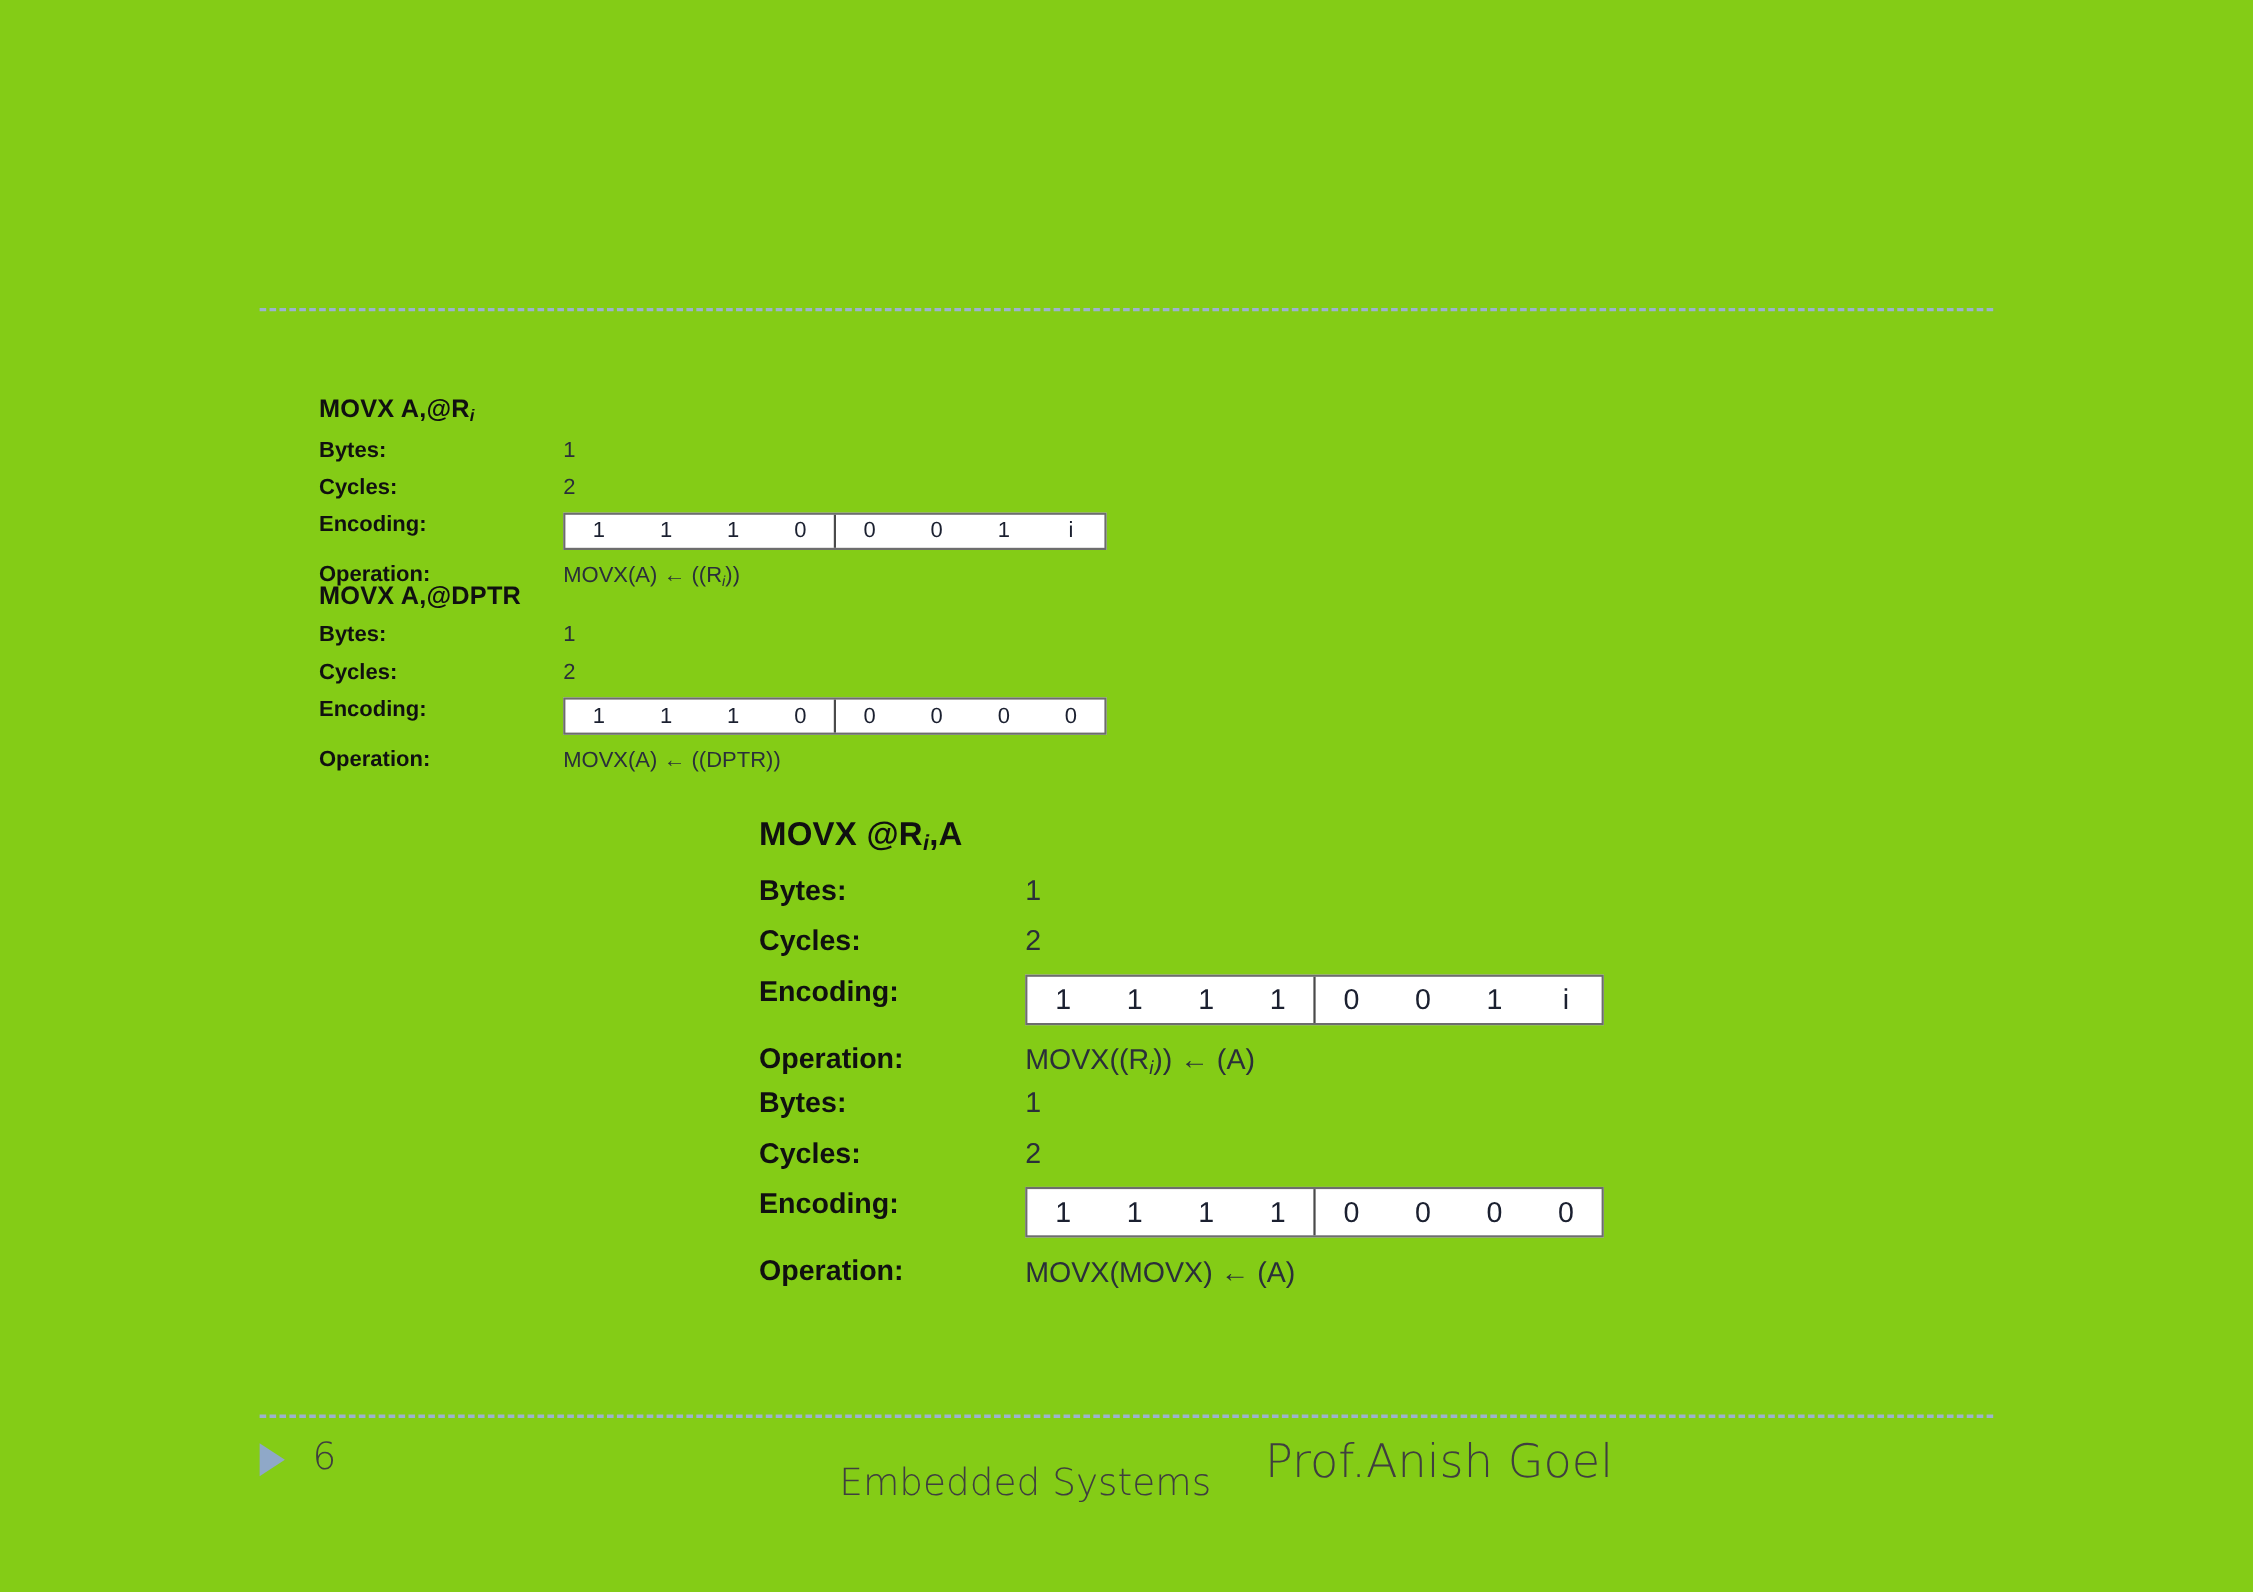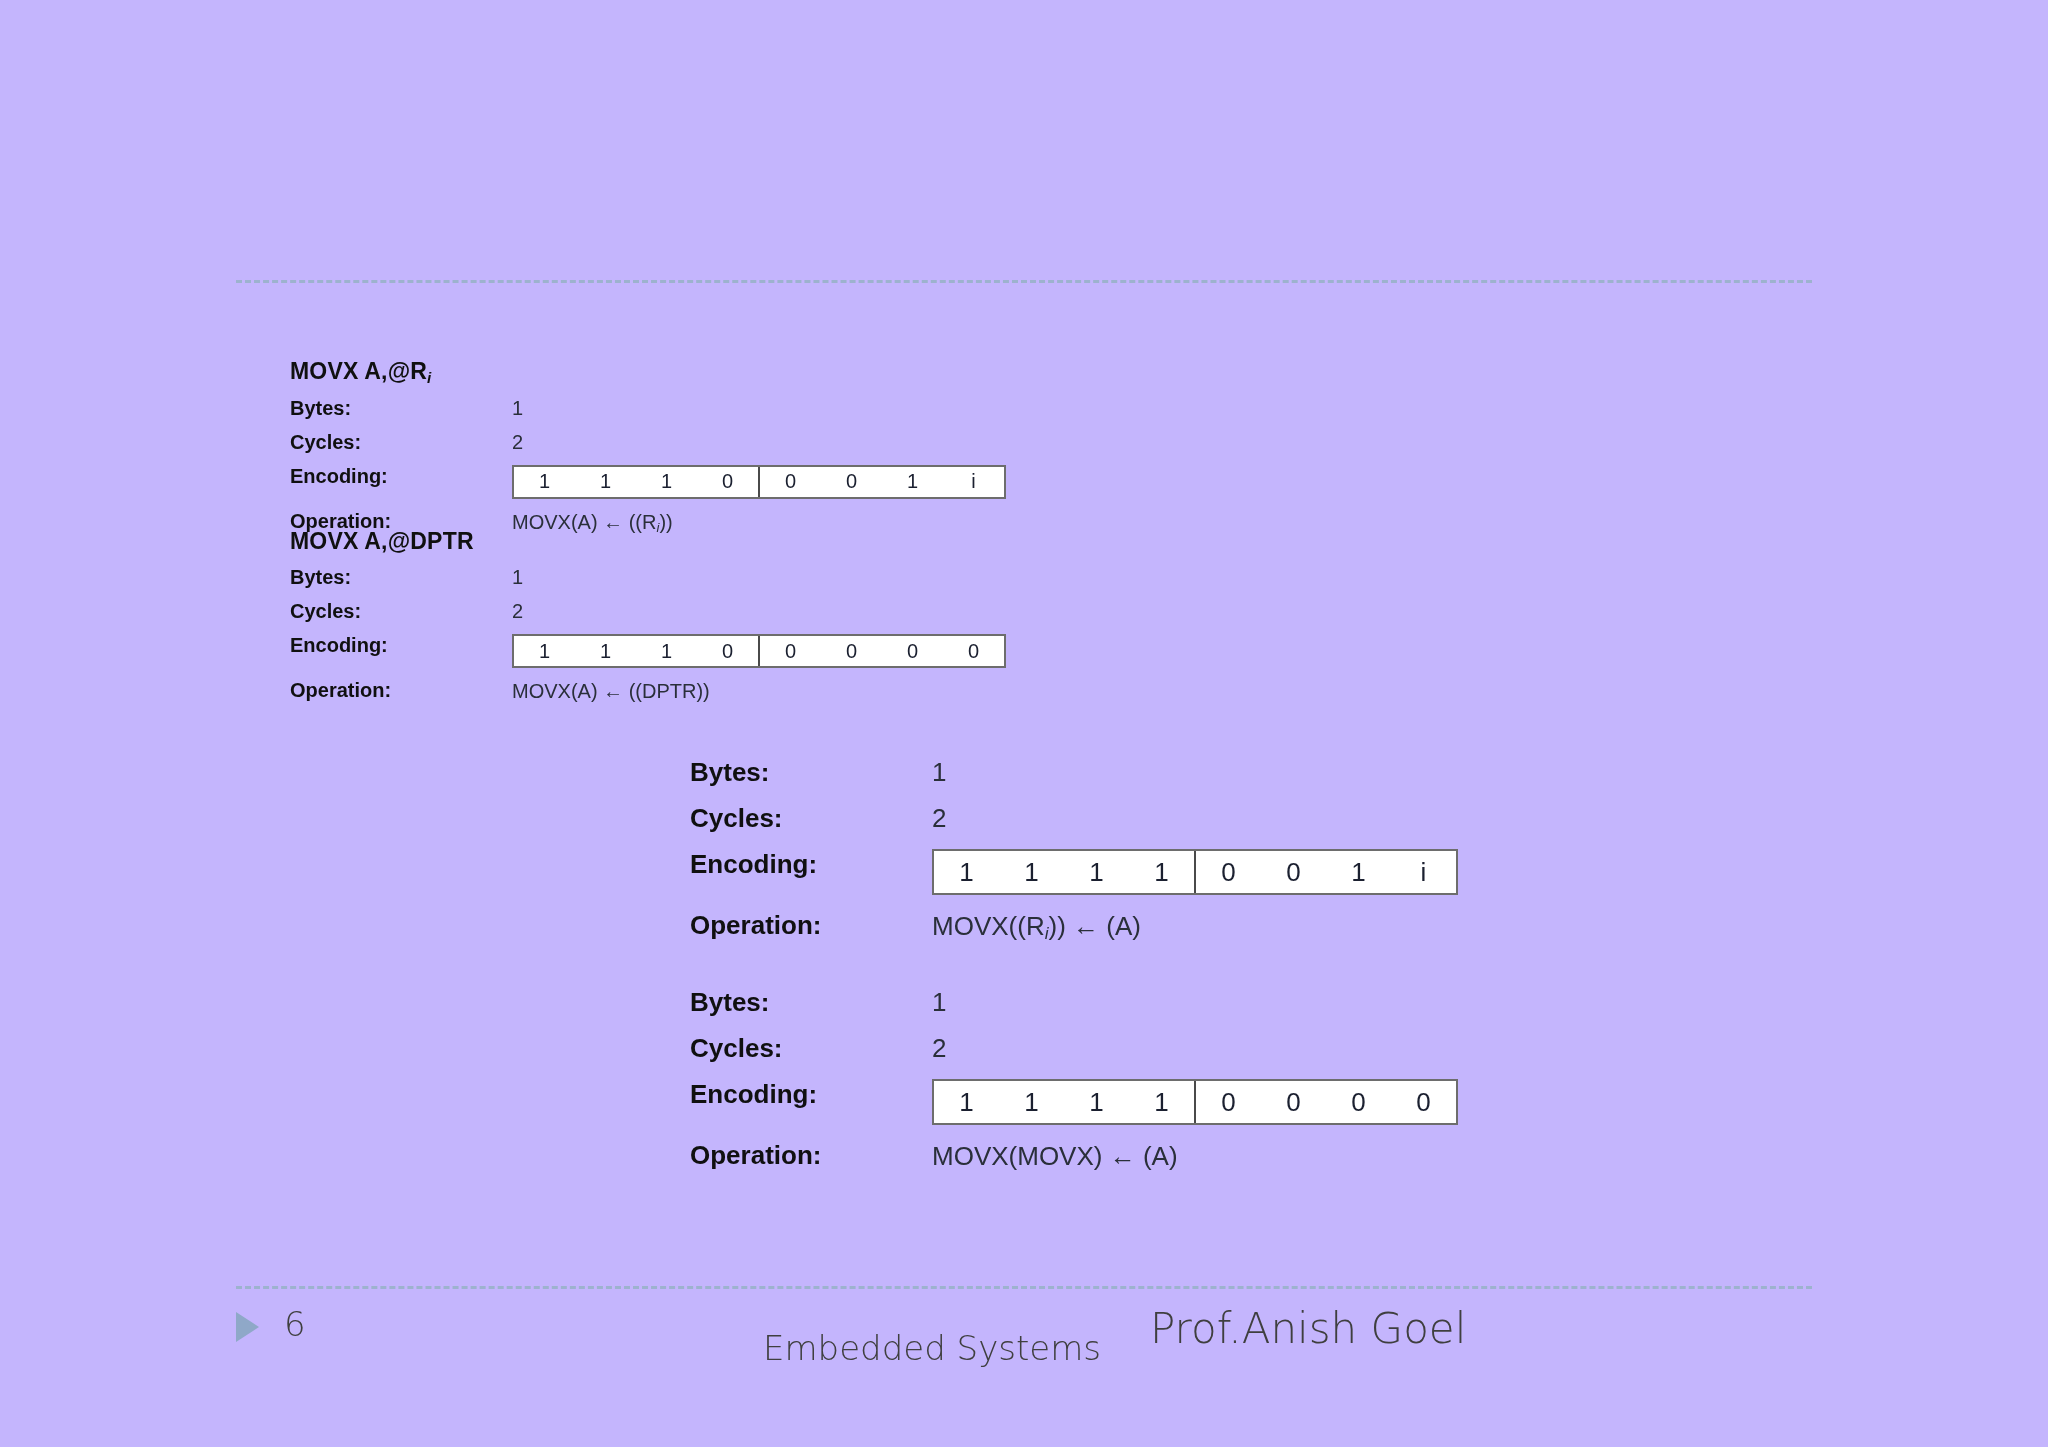--- a/index.html
+++ b/index.html
@@ -13,21 +13,21 @@
     height: 1447px;
     position: relative;
     font-family: "Liberation Sans", sans-serif;
     color: #1b1b1b;
     overflow: hidden;
   }
 
   .slide {
     position: absolute;
     inset: 0;
-    background: #c4b5fd;
+    background: #84cc16;
   }
 
   
   .rule {
     position: absolute;
     left: 236px;
     width: 1576px;
     height: 0;
     border-top: 3px dashed #9db2ce;
   }
@@ -243,20 +243,21 @@
     <div class="row op-row">
       <div class="row-label">Operation:</div>
       <div class="op-lines">
         <span>MOVX</span>
         <span>(A) ← ((DPTR))</span>
       </div>
     </div>
   </div>
 
   <div class="block size-l" style="left:690px; top:742px;">
+    <div class="block-heading"><span>MOVX @R</span><sub>i</sub><span>,A</span></div>
 
     <div class="row">
       <div class="row-label">Bytes:</div>
       <div class="row-value">1</div>
     </div>
 
     <div class="row">
       <div class="row-label">Cycles:</div>
       <div class="row-value">2</div>
     </div>

